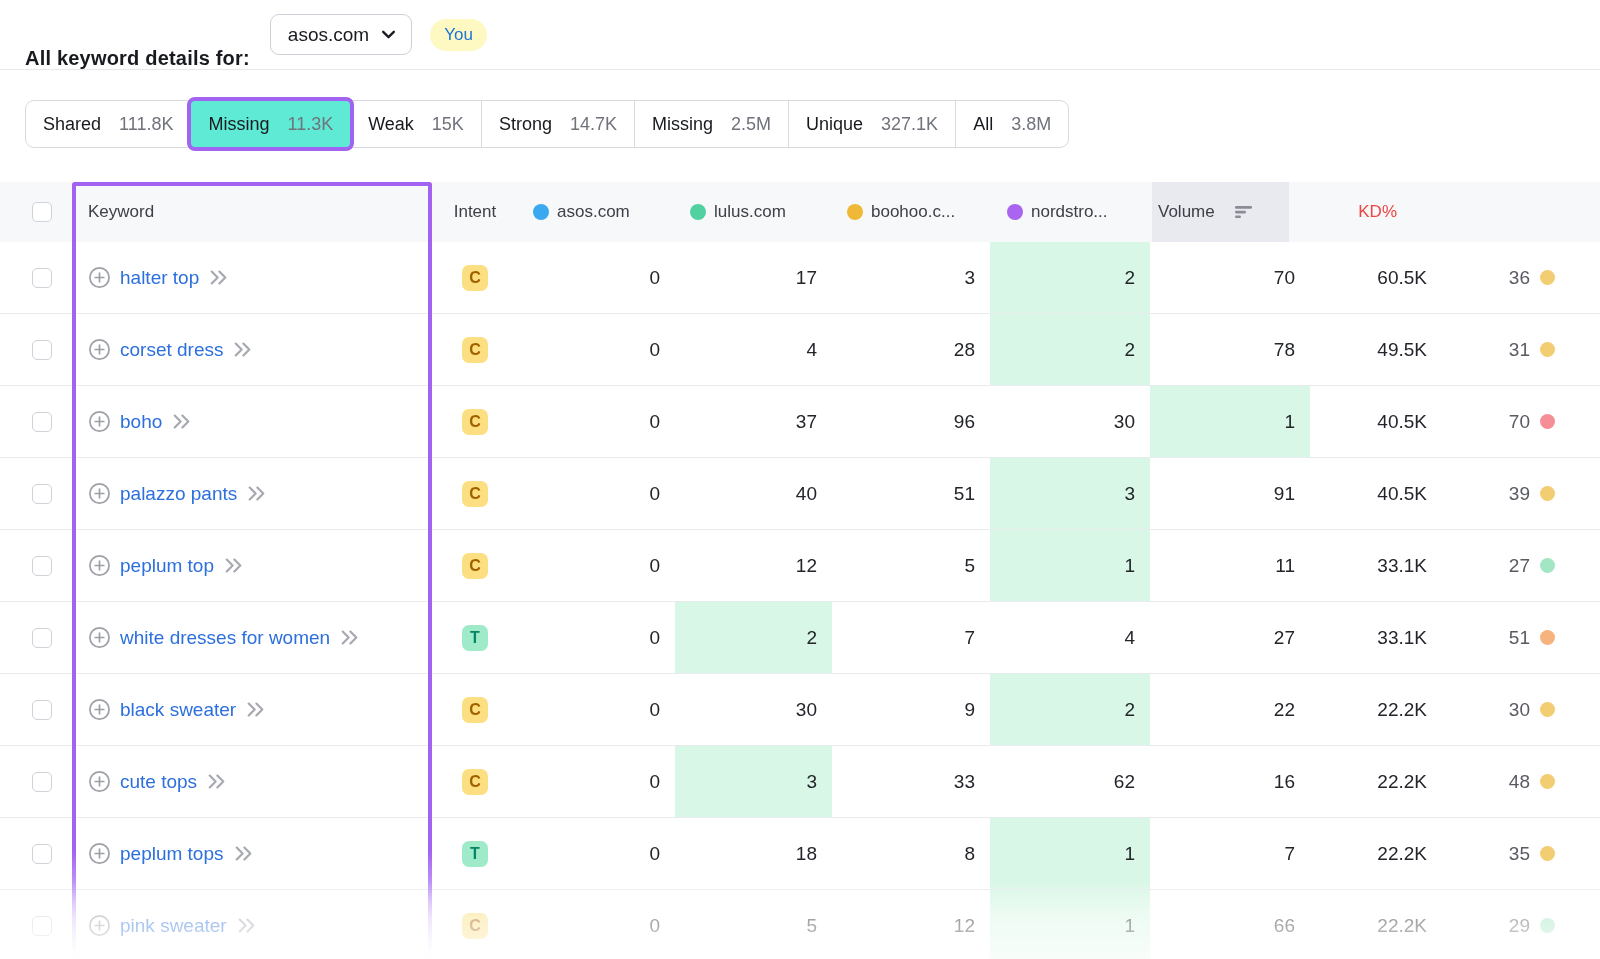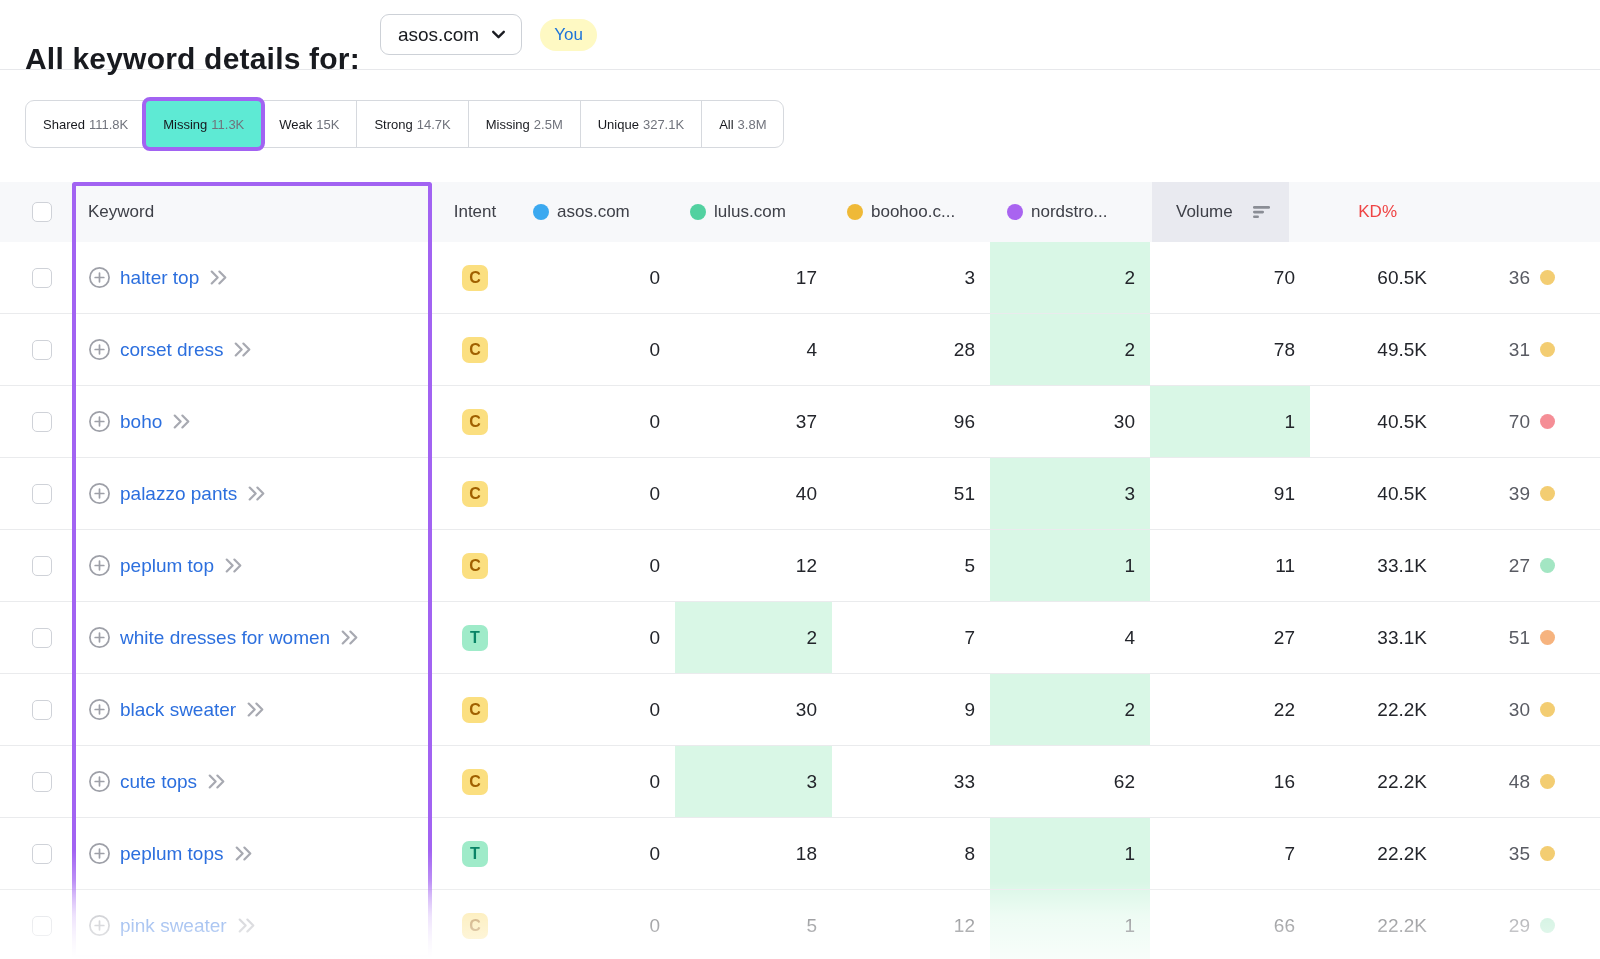--- a/index.html
+++ b/index.html
@@ -2,52 +2,52 @@
 <html><head>
 <meta charset="utf-8">
 <style>
   * { margin:0; padding:0; box-sizing:border-box; }
   html,body { width:1600px; height:959px; overflow:hidden; background:#fff;
     font-family:"Liberation Sans", sans-serif; color:#181A1F; position:relative; }
 
   
   .topbar { height:70px; display:flex; align-items:center; padding-left:25px;
     border-bottom:1px solid #E7E8EB; }
-  .topbar-title { font-size:30px; font-weight:bold; letter-spacing:.2px;margin-top:48px; }
+  .topbar-title { font-size:20px; font-weight:bold; letter-spacing:.2px;margin-top:48px; }
   .domain-select { margin-left:20px; height:41px; border:1px solid #CDD1D7; border-radius:9px;
     display:flex; align-items:center; padding:0 14px 0 17px; gap:11px; font-size:19px;
     background:#fff; cursor:pointer; }
   .you-badge { margin-left:18px; background:#fef9c3; color:#1D74D9; font-size:17px;
     padding:6px 14px; border-radius:16px; }
 
   
   .tabs-row { margin:30px 0 0 25px; display:inline-flex; border:1px solid #D6D9DE;
     border-radius:9px; }
-  .tab { height:46px; padding:0 17px; font-size:13px; display:flex; gap:4px;
+  .tab { height:46px; padding:0 17px; font-size:18px; display:flex; gap:18px;
     align-items:center; border-right:1px solid #D6D9DE; cursor:pointer; position:relative; }
   .tab:first-child { border-radius:8px 0 0 8px; }
   .tab:last-child { border-right:none; border-radius:0 8px 8px 0; }
   .tab .count { color:#70737C; }
   .tab.selected { background:#5eead4; }
   .tab.selected::after { content:""; position:absolute; top:-4px; left:-4px; right:-4px;
     bottom:-4px; border:4px solid #A263F2; border-radius:8px; pointer-events:none; z-index:4; }
 
   
   .table { margin-top:34px; }
   .thead { display:flex; height:60px; background:#F7F8FA; align-items:stretch; }
   .cell { flex:none; display:flex; align-items:center; }
   .c0{width:72px} .c1{width:360px} .c2{width:86px} .c3{width:157px} .c4{width:157px}
   .c5{width:158px} .c6{width:160px} .c7{width:160px} .c8{width:137px} .c9{width:153px}
 
   .head-label { font-size:17px; color:#3E4048; }
   .h-kw { padding-left:16px; }
   .h-intent { justify-content:center; }
   .h-comp { gap:8px; padding-left:15px; }
   .dot { width:16px; height:16px; border-radius:50%; flex:none; }
-  .h-vol { background:#E9EAF0; padding-left:24px; gap:20px; }
+  .h-vol { background:#E9EAF0; padding-left:6px; gap:20px; }
   .h-kd { justify-content:flex-end; padding-right:45px; }
   .h-kd .head-label { color:#ef4444; }
 
   .row { display:flex; height:72px; border-bottom:1px solid #EAEBED; align-items:stretch; }
   .checkbox { width:20px; height:20px; border:1.5px solid #CFD2D8; border-radius:5px;
     margin-left:32px; background:#fff; cursor:pointer; align-self:center; }
   .kw-cell { gap:9px; padding-left:16px; }
   .kw-link { color:#2C6FDE; font-size:19px; cursor:pointer; white-space:nowrap; }
   .icon { display:flex; align-items:center; }
   .intent-cell { justify-content:center; }

